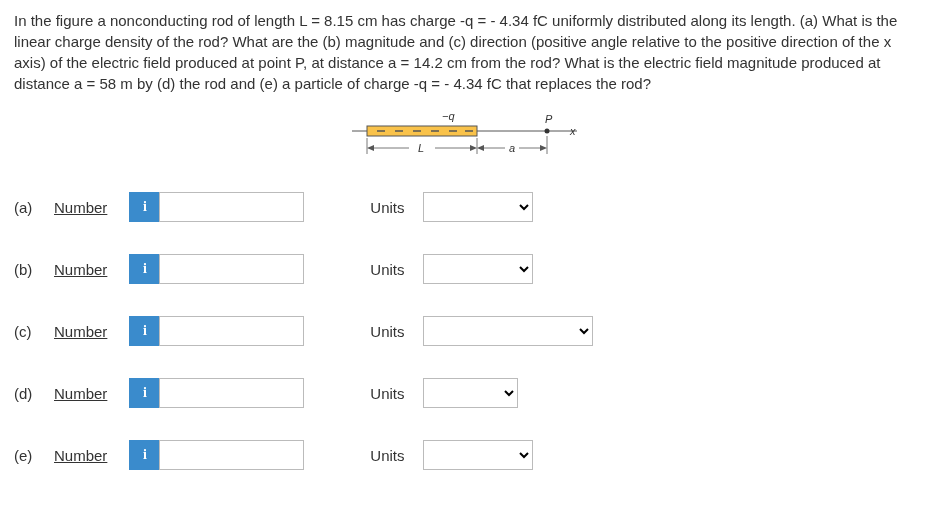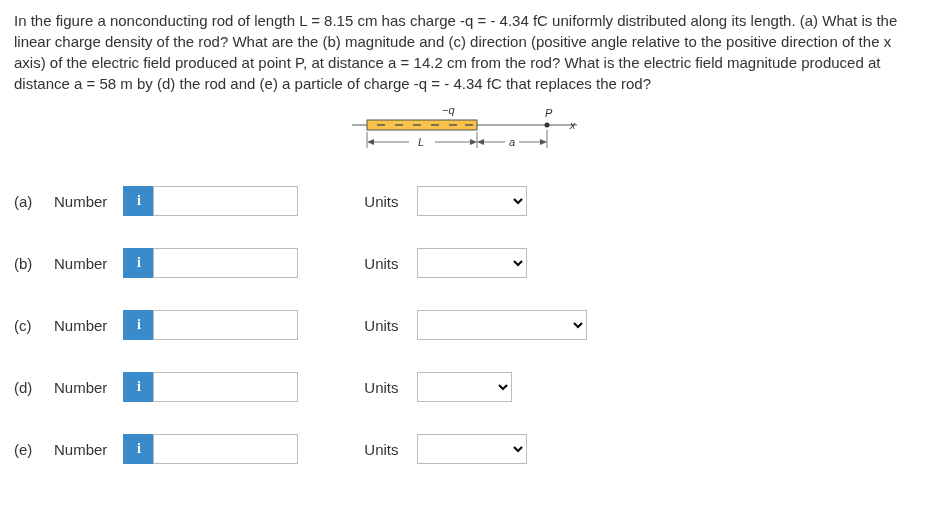--- a/index.html
+++ b/index.html
@@ -6,39 +6,39 @@
     body {
       font-family: Arial, Helvetica, sans-serif;
       font-size: 15px;
       color: #333;
       padding: 10px 14px;
       width: 934px;
       background: #fff;
     }
     .question-text {
       line-height: 1.4;
-      margin-bottom: 8px;
+      margin-bottom: 14px;
     }
     .diagram-container {
       display: flex;
       justify-content: center;
       margin-bottom: 30px;
     }
     .diagram { display: block; }
     .answers { display: flex; flex-direction: column; gap: 32px; }
     .answer-row {
       display: flex;
       align-items: center;
       gap: 10px;
     }
     .part-label {
       width: 30px;
       text-align: left;
     }
-    .number-label { margin-right: 6px; }
+    .number-label { margin-right: 12px; text-decoration: underline; }
     .input-group {
       display: flex;
       align-items: stretch;
       height: 30px;
     }
     .info-btn {
       background: #3a8bcc;
       color: #fff;
       width: 30px;
       display: flex;

